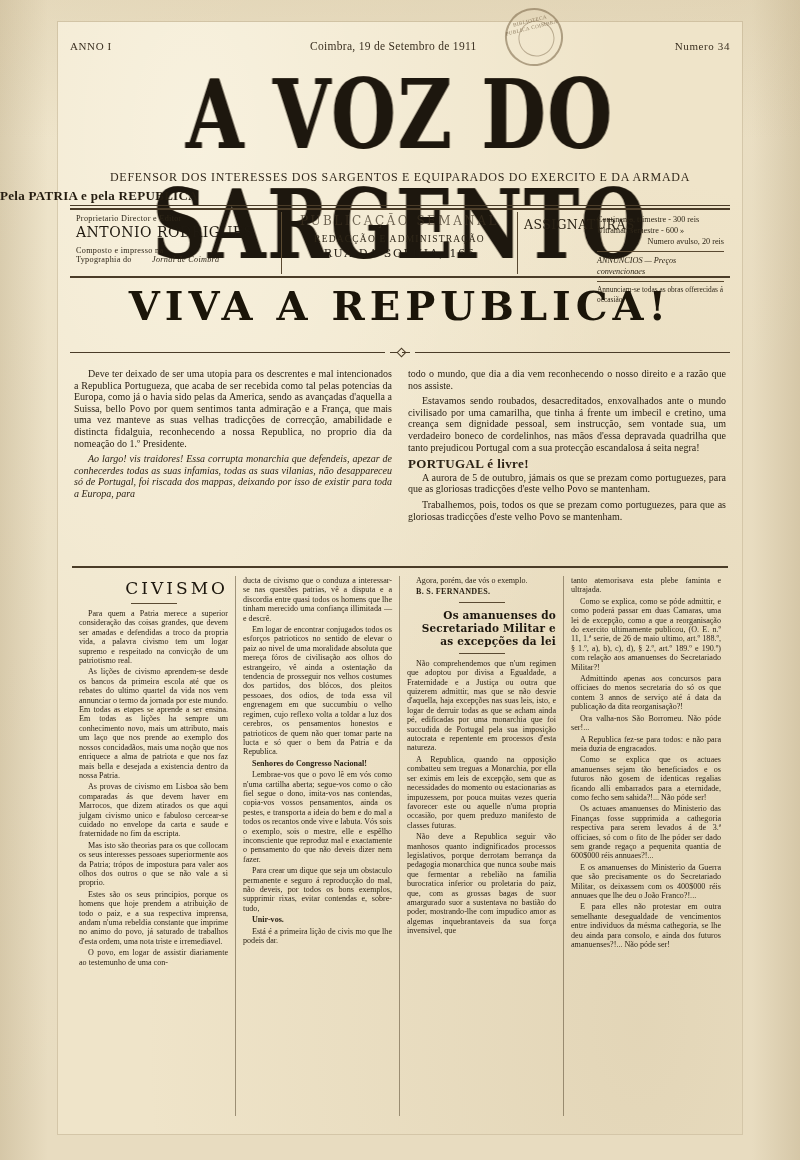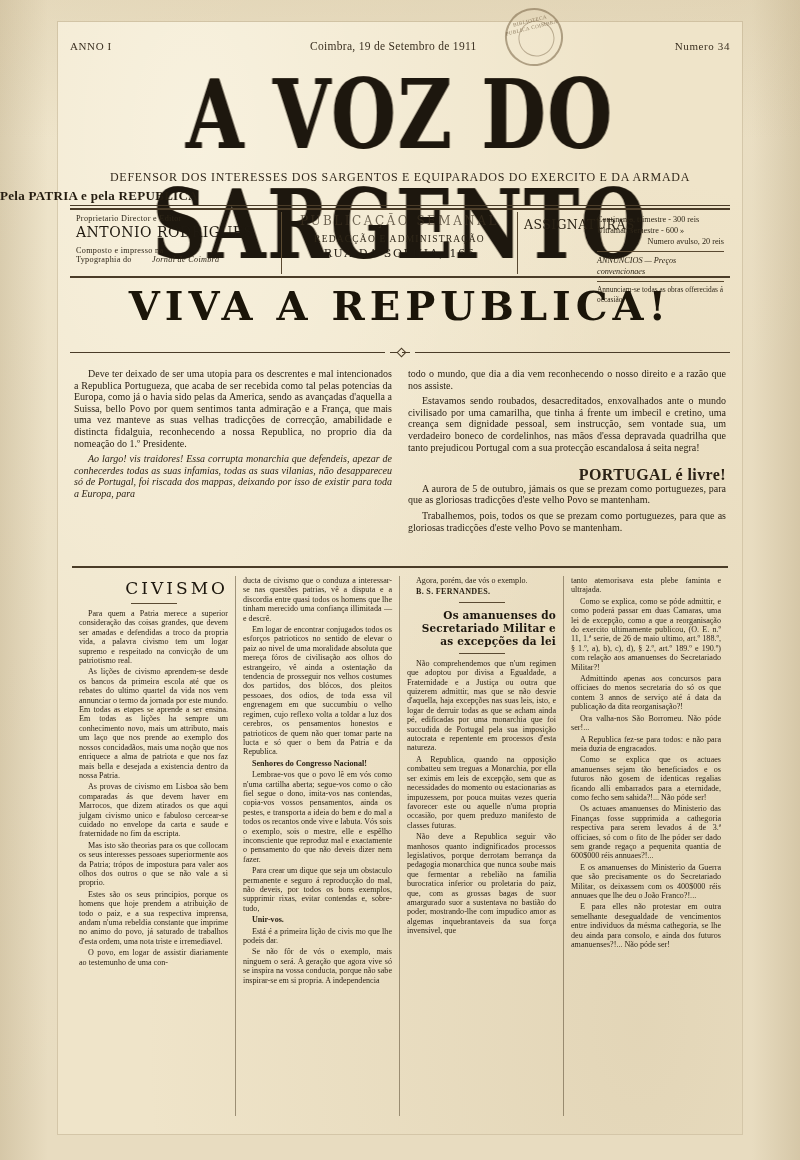--- a/index.html
+++ b/index.html
@@ -216,26 +216,26 @@
     margin: 0 0 4px 0;
     font-size: 10px;
     line-height: 11.6px;
     text-align: justify;
     text-indent: 14px;
     hyphens: auto;
   }
   .lead p.noind { text-index: 0; text-indent: 0; }
   .lead .italic { font-style: italic; }
   .lead .centerbold {
-    text-align: right;
+    text-align: left;
     text-indent: 0;
     font-weight: bold;
-    font-size: 16px;
+    font-size: 13px;
     letter-spacing: .4px;
-    margin: 16px 0 2px 0;
+    margin: 5px 0 2px 0;
   }
 
   
   .body4 {
     position: absolute;
     left: 72px;
     top: 576px;
     width: 656px;
     height: 540px;
     display: flex;
@@ -383,21 +383,20 @@
     </div>
 
     <div class="bcol">
       <p class="noind">ducta de civismo que o conduza a interessar-se nas questões patrias, vê a disputa e a discordia entre quasi todos os homens que lhe tinham merecido uma confiança illimitada — e descrê.</p>
       <p>Em logar de encontrar conjugados todos os esforços patrioticos no sentido de elevar o paiz ao nivel de uma moralidade absoluta que mereça fóros de civilisação aos olhos do estrangeiro, vê ainda a ostentação da tendencia de prosseguir nos velhos costumes dos partidos, dos blócos, dos pleitos pessoaes, dos odios, de toda essa vil engrenagem em que succumbiu o velho regimen, cujo reflexo volta a toldar a luz dos cerebros, os pensamentos honestos e patrioticos de quem não quer tomar parte na lucta e só quer o bem da Patria e da Republica.</p>
       <p class="subhead">Senhores do Congresso Nacional!</p>
       <p>Lembrae-vos que o povo lê em vós como n'uma cartilha aberta; segue-vos como o cão fiel segue o dono, imita-vos nas contendas, copia-vos vossos pensamentos, ainda os pestes, e transporta a ideia do bem e do mal a todos os recantos onde vive e labuta. Vós sois o exemplo, sois o mestre, elle e espêlho inconsciente que reproduz mal e exactamente o pensamento do que não deveis dizer nem fazer.</p>
       <p>Para crear um dique que seja um obstaculo permanente e seguro á reproducção do mal, não deveis, por todos os bons exemplos, supprimir rixas, evitar contendas e, sobre-tudo,</p>
       <p class="subhead">Unir-vos.</p>
       <p>Está é a primeira lição de civis mo que lhe podeis dar.</p>
-      <p>Se não fôr de vós o exemplo, mais ninguem o será. A geração que agora vive só se inspira na vossa conducta, porque não sabe inspirar-se em si propria. A independencia</p>
     </div>
 
     <div class="bcol">
       <p>Agora, porém, dae vós o exemplo.</p>
       <p class="sig">B. S. FERNANDES.</p>
       <div class="minirule"></div>
       <div class="sec-title sm">Os amanuenses do Secretariado Militar e as excepções da lei</div>
       <div class="minirule"></div>
       <p>Não comprehendemos que n'um regimen que adoptou por divisa a Egualdade, a Fraternidade e a Justiça ou outra que quizerem admittir, mas que se não desvie d'aquella, haja excepções nas suas leis, isto, e logar de derruir todas as que se acham ainda pé, edificadas por uma monarchia que foi succudida de Portugal pela sua imposição autocrata e repentente em processos d'esta natureza.</p>
       <p>A Republica, quando na opposição combatteu sem treguas a Monarchia, por ella ser eximis em leis de excepção, sem que as necessidades do momento ou estacionarias as impuzessem, por pouca muitas vezes queria favorecer este ou aquelle n'uma propria occasião, por quem preduzo manifesto de classes futuras.</p>

